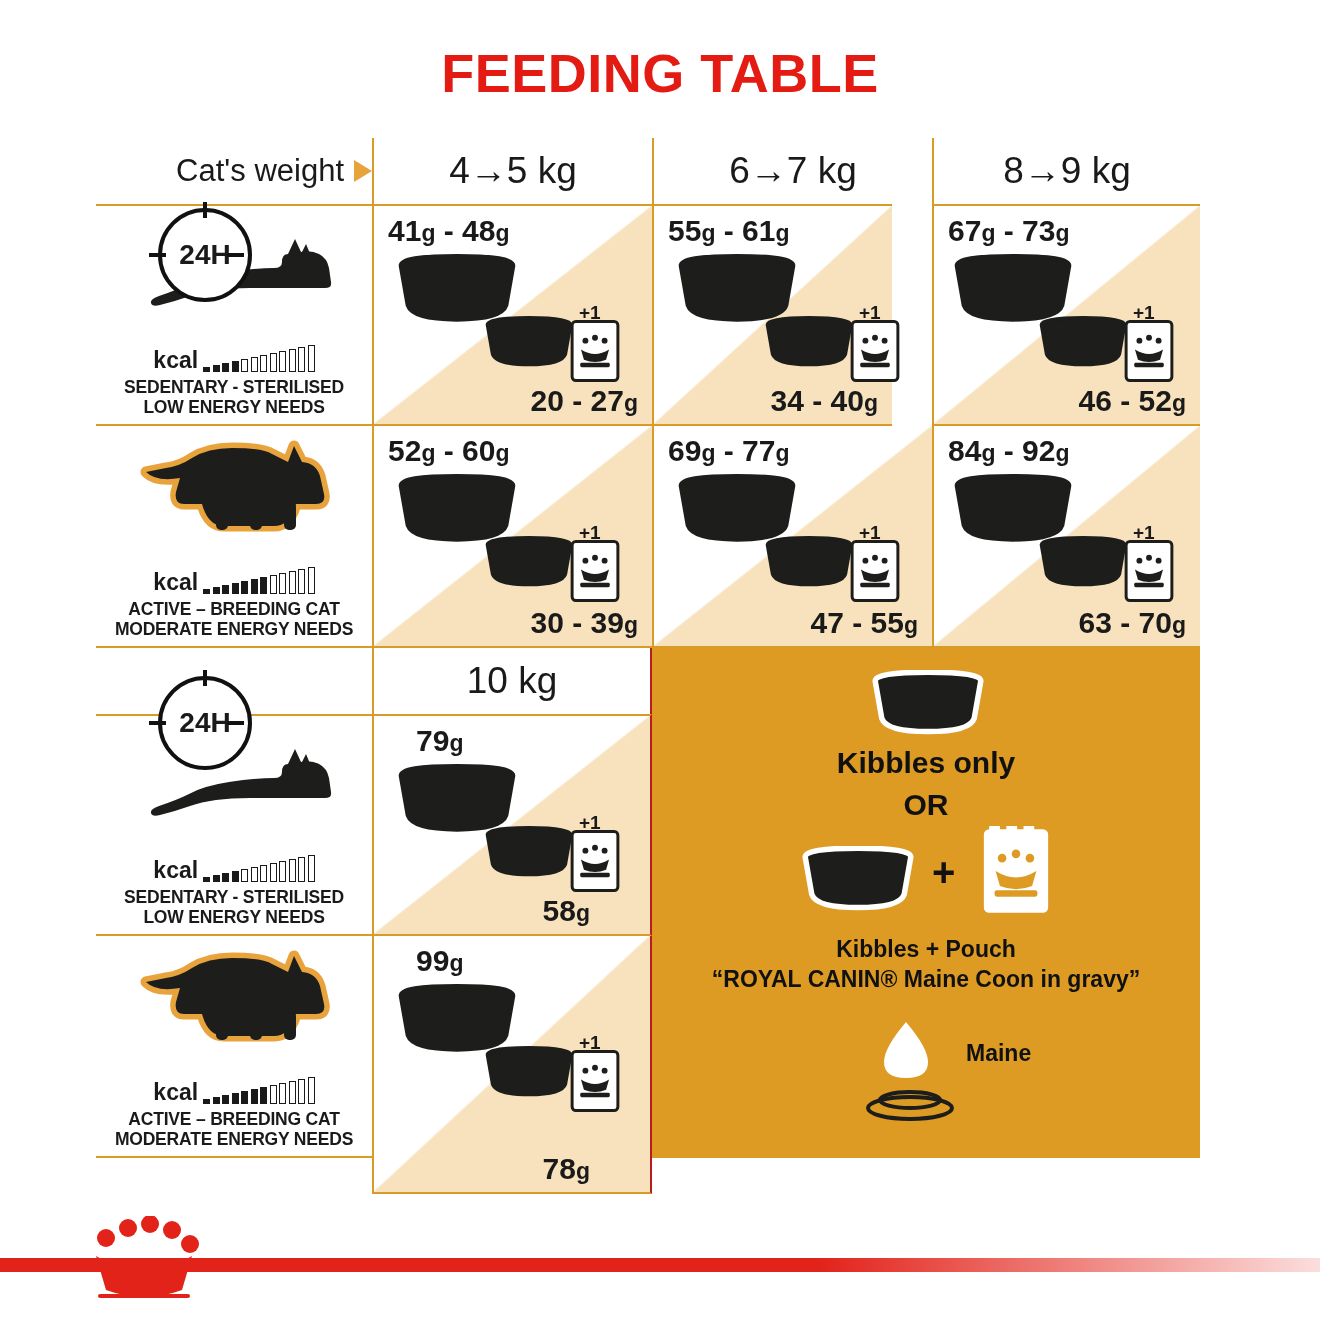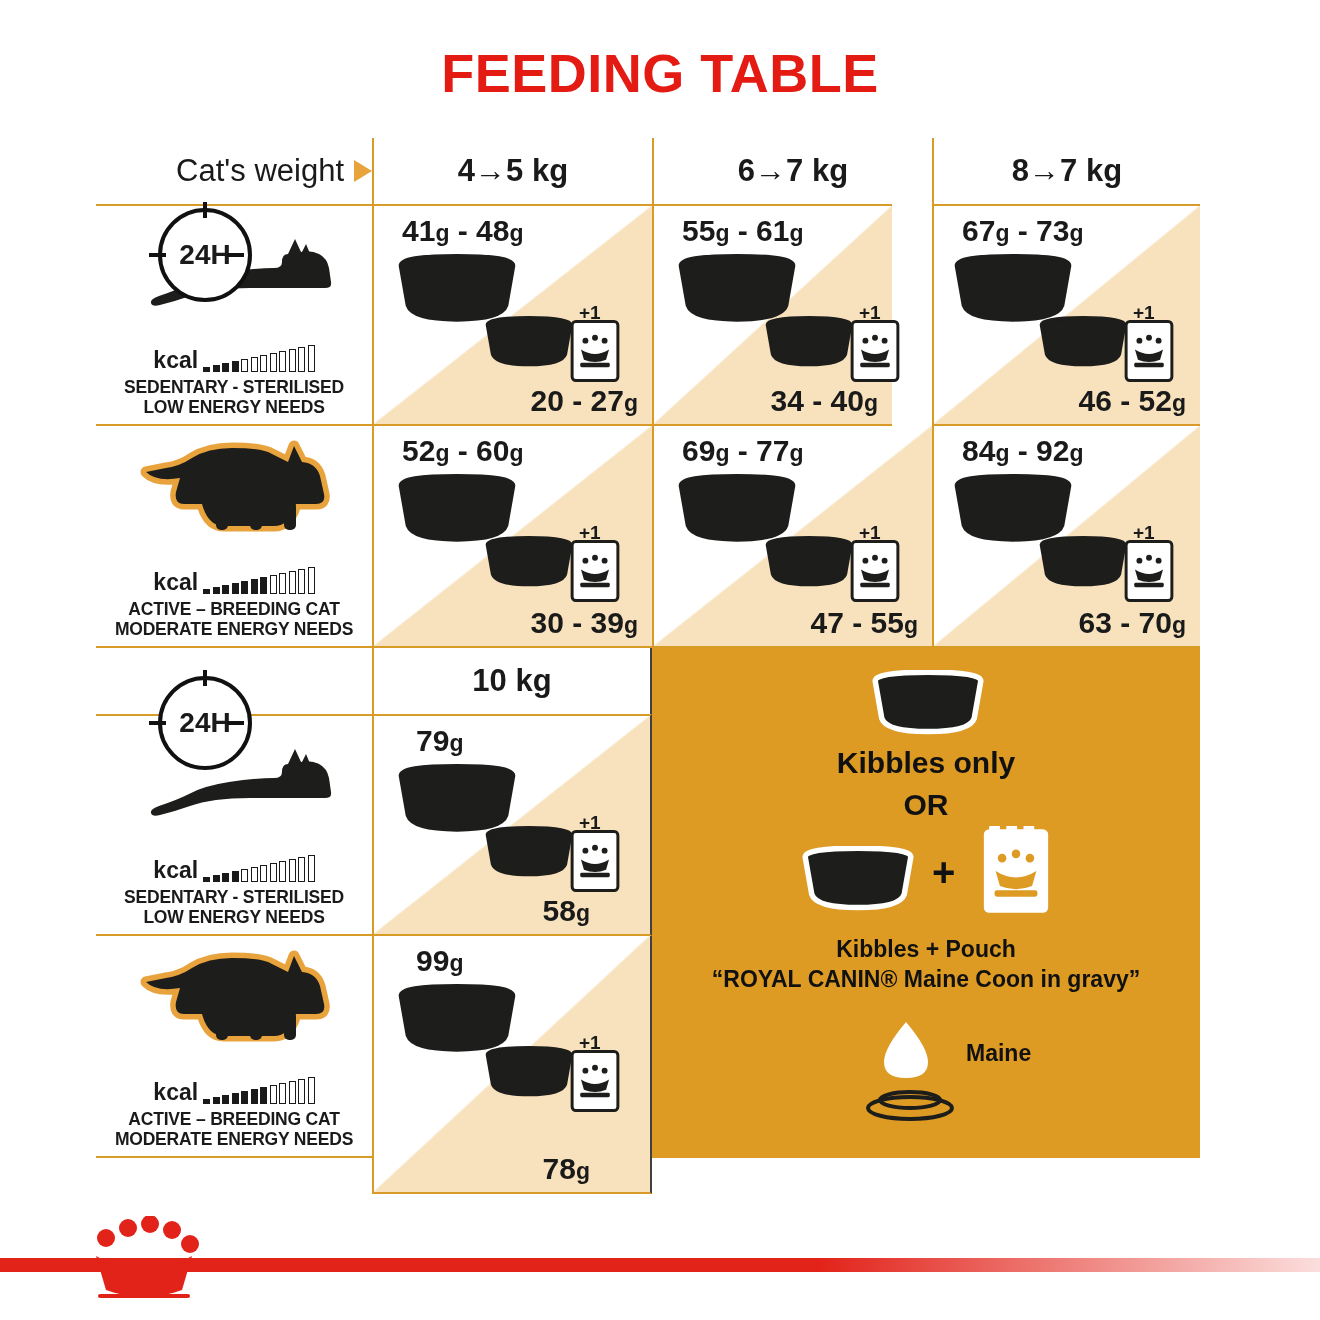--- a/index.html
+++ b/index.html
@@ -26,45 +26,45 @@
     width:1104px; height:1020px;
   }
   
   
 
   .cell{position:absolute;box-sizing:border-box;}
 
   .hdr{
     height:66px;
     display:flex;align-items:center;justify-content:center;
-    font-size:31px;font-weight:bold;
+    font-size:37px;font-weight:normal;
   }
   .hdr-label{
     display:flex;align-items:center;justify-content:flex-end;
     gap:10px;
     font-size:31px;font-weight:normal;
   }
   .tri-right{
     width:0;height:0;
     border-top:11px solid transparent;
     border-bottom:11px solid transparent;
     border-left:18px solid #e8a33d;
   }
   
   .bdr-t{border-top:2px solid #d99b27;}
   .bdr-b{border-bottom:2px solid #d99b27;}
   .bdr-l{border-left:2px solid #d99b27;}
-  .bdr-r{border-right:2px solid #404040;}
+  .bdr-r{border-right:2px solid #b91c1c;}
 
   
   .diag{
     background:linear-gradient(to bottom right, #ffffff 0%, #ffffff 49.6%, #f7e2bd 50.2%, #f7e2bd 100%);
   }
   .amount-top{
-    position:absolute;left:28px;top:8px;
+    position:absolute;left:14px;top:8px;
     font-size:30px;font-weight:bold;
   }
   .amount-top .u{font-size:23px;font-weight:bold;}
   .amount-bot{
     position:absolute;right:14px;bottom:6px;
     font-size:30px;font-weight:bold;
   }
   .amount-bot .u{font-size:23px;font-weight:bold;}
 
   .plus1{
@@ -165,21 +165,21 @@
     <span>Cat's weight</span>
     <span class="tri-right"></span>
   </div>
   <div class="cell hdr bdr-l" style="left:276px;top:0;width:280px;height:66px;">
     <span>4→5 kg</span>
   </div>
   <div class="cell hdr bdr-l" style="left:556px;top:0;width:280px;height:66px;">
     <span>6→7 kg</span>
   </div>
   <div class="cell hdr bdr-l" style="left:836px;top:0;width:268px;height:66px;">
-    <span>8→7 kg</span>
+    <span>8→9 kg</span>
   </div>
 
   <div class="cell rowhead bdr-t bdr-b" style="left:0;top:66px;width:276px;height:222px;">
 
     <svg class="icon-abs" style="left:42px;top:32px;" width="210" height="78" viewBox="0 0 210 78">
       <path d="M150 16 l7 -15 6 13 q10 -2 18 2 8 4 10 14 l2 14 q1 6 -6 6 l-75 0
                q-38 0 -60 8 -14 5 -30 9 -8 2 -9 -2 -1 -4 8 -7 18 -6 30 -12
                14 -8 40 -12 26 -4 45 -4 8 0 8 -6 0 -8 6 -8z" fill="#1d1d1b"></path>
       <path d="M168 6 l5 12 q-6 -2 -11 0z" fill="#1d1d1b"></path>
     </svg>

